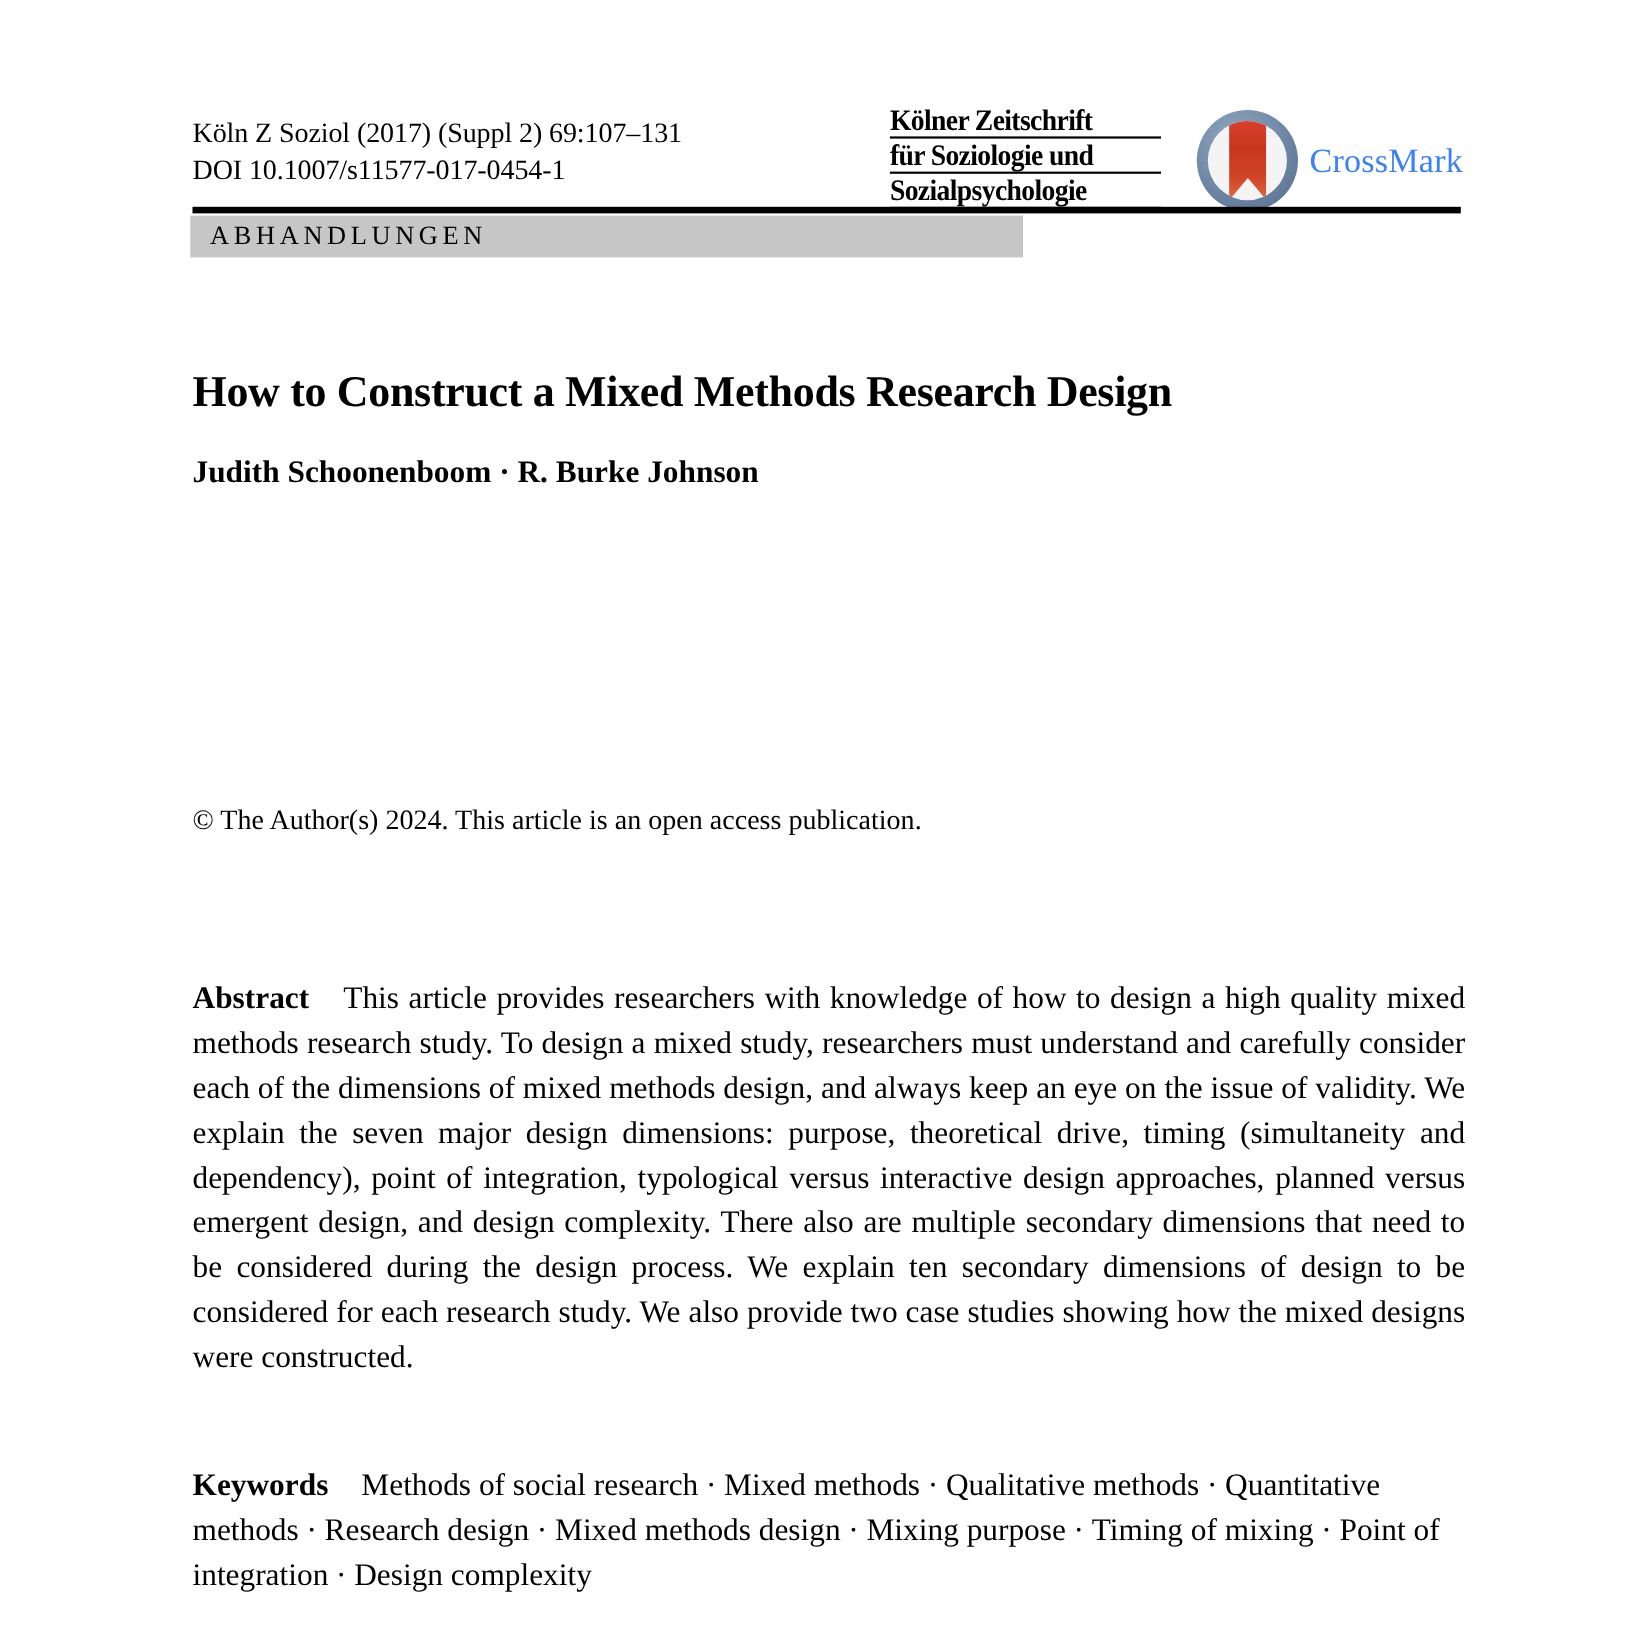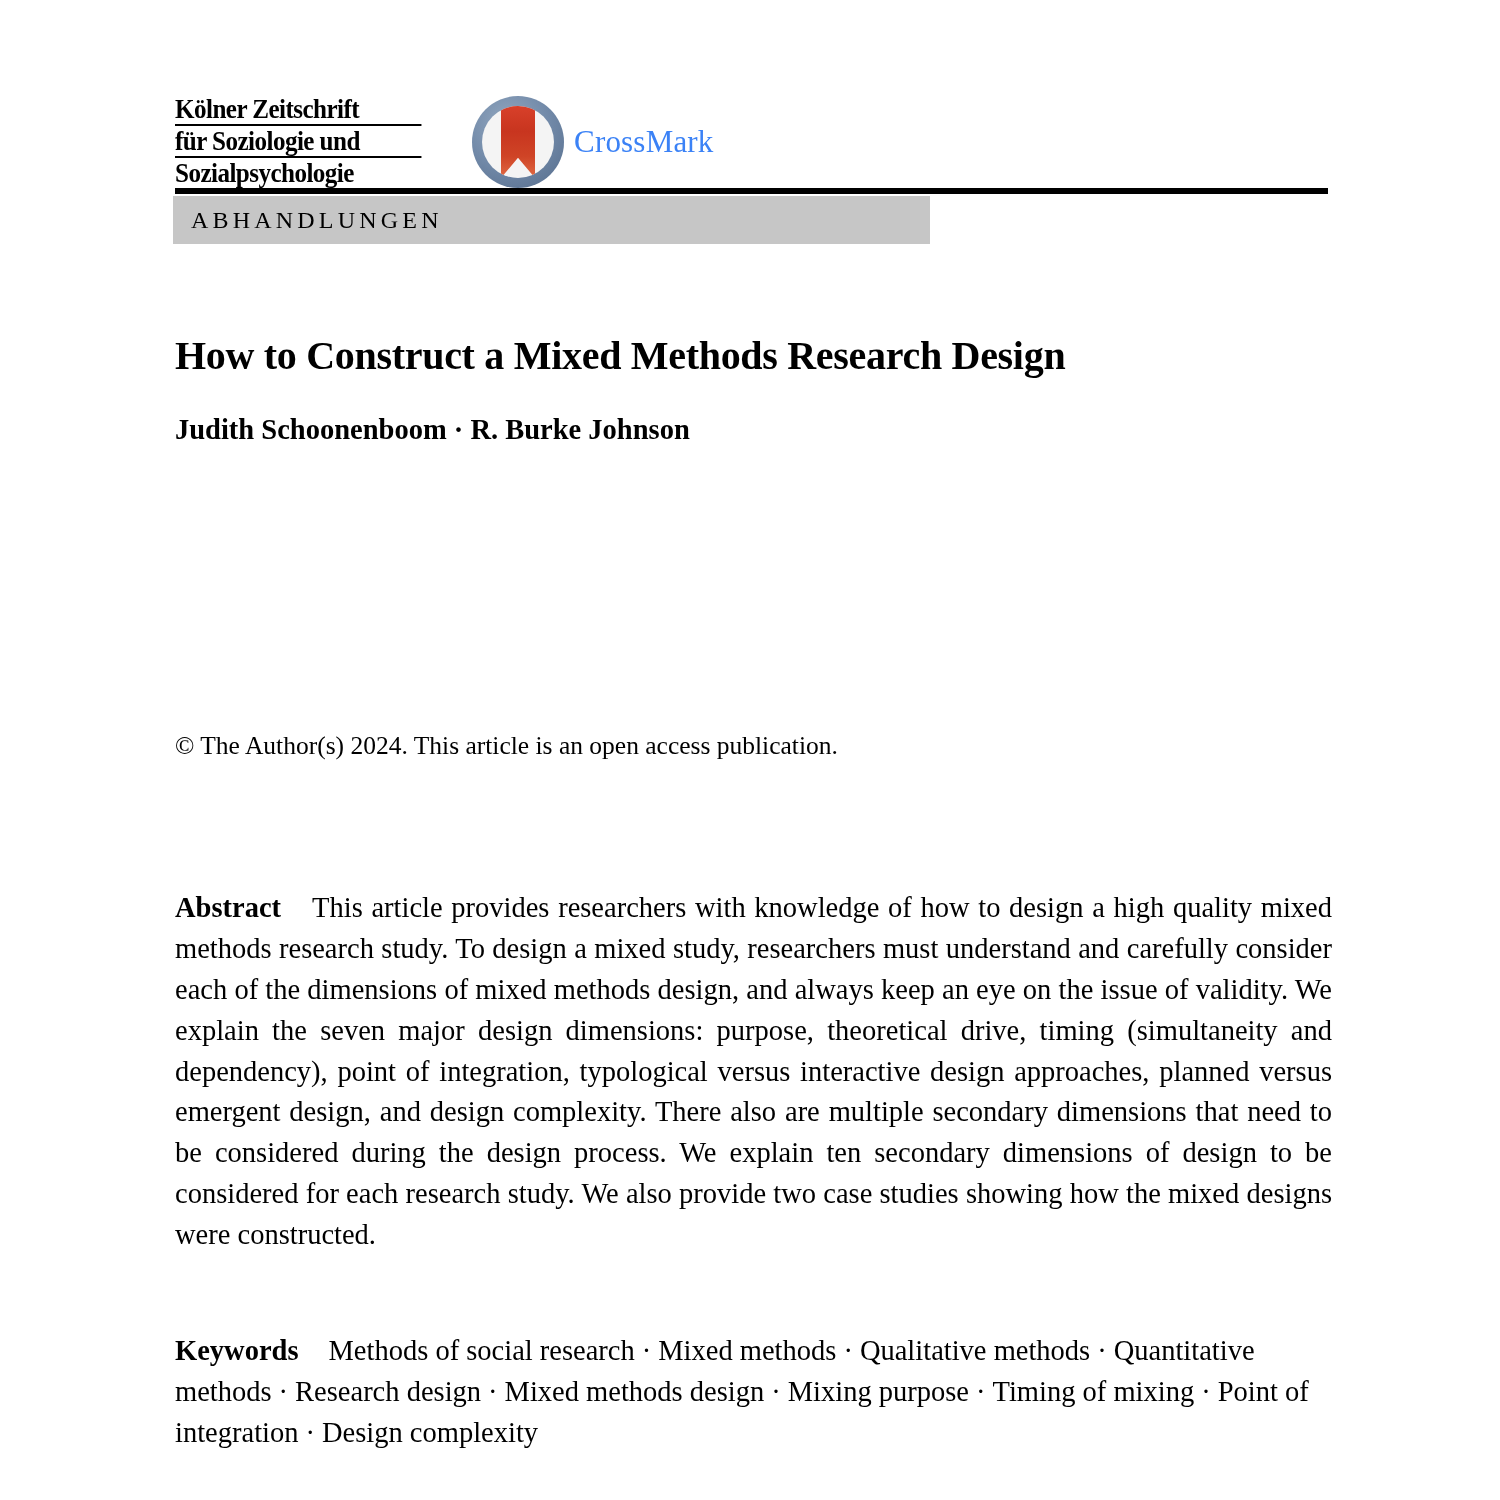--- a/index.html
+++ b/index.html
@@ -35,22 +35,22 @@
 
   .cite-block {
     font-size: 25.5px;
     line-height: 1.33;
     letter-spacing: -0.1px;
     white-space: nowrap;
   }
 
   .brand-block {
     display: flex;
-    align-items: flex-start;
-    gap: 32px;
+    align-items: flex-end;
+    gap: 14px;
     margin-top: -8px;
   }
 
   .journal-logo {
     font-family: "Liberation Serif", "DejaVu Serif", serif;
     font-weight: bold;
     font-size: 27px;
     line-height: 1.0;
     letter-spacing: -0.6px;
     transform: scaleX(0.93);
@@ -114,21 +114,21 @@
     width: 1153px;
     height: 6px;
     background: #000000;
   }
 
   .section-bar {
     position: absolute;
     left: 173px;
     top: 196px;
     width: 757px;
-    height: 48px;
+    height: 38px;
     background: #c6c6c6;
     display: flex;
     align-items: center;
   }
   .section-bar .label {
     font-size: 24px;
     letter-spacing: 4.2px;
     padding-left: 18px;
     color: #000;
   }
@@ -199,20 +199,24 @@
   }
   .kw-sep { margin: 0 7px; }
 </style>
 </head>
 <body>
 
 <div class="page">
 
   <div class="masthead">
 
+    <div class="cite-block">
+      <div>Köln Z Soziol (2017) (Suppl 2) 69:107–131</div>
+      <div>DOI 10.1007/s11577-017-0454-1</div>
+    </div>
 
     <div class="brand-block">
 
       <div class="journal-logo">
         <span class="line">Kölner Zeitschrift</span>
         <span class="line">für Soziologie und</span>
         <span class="line">Sozialpsychologie</span>
       </div>
 
       <div class="crossmark">

